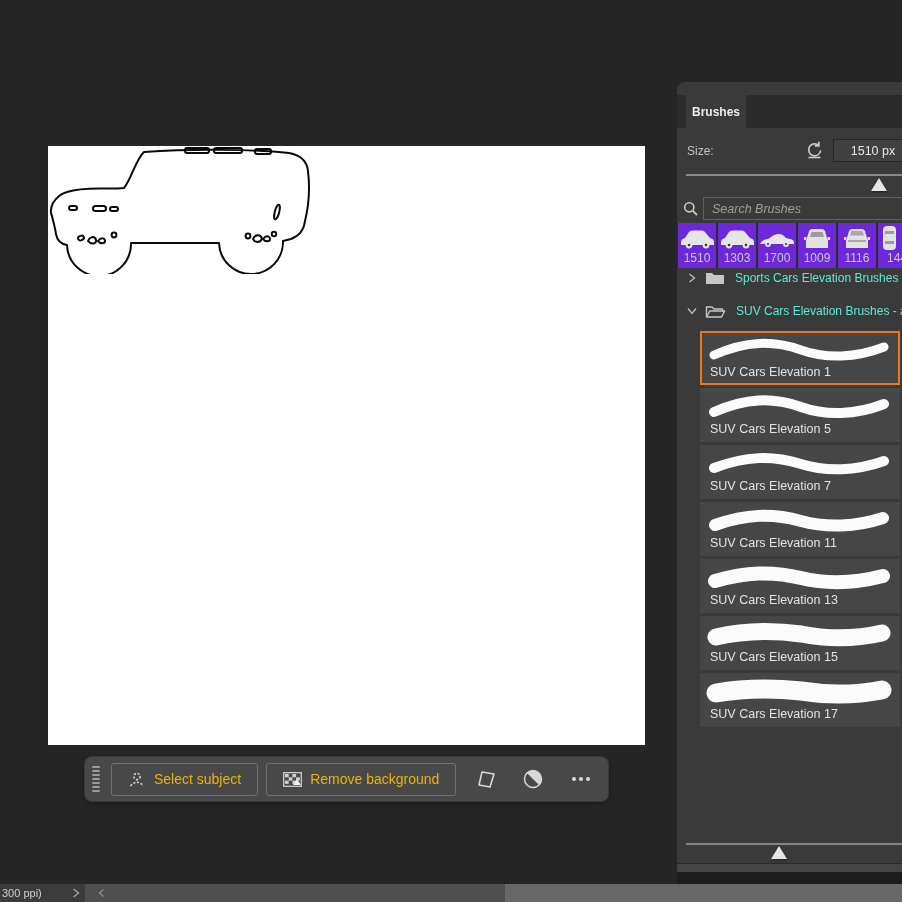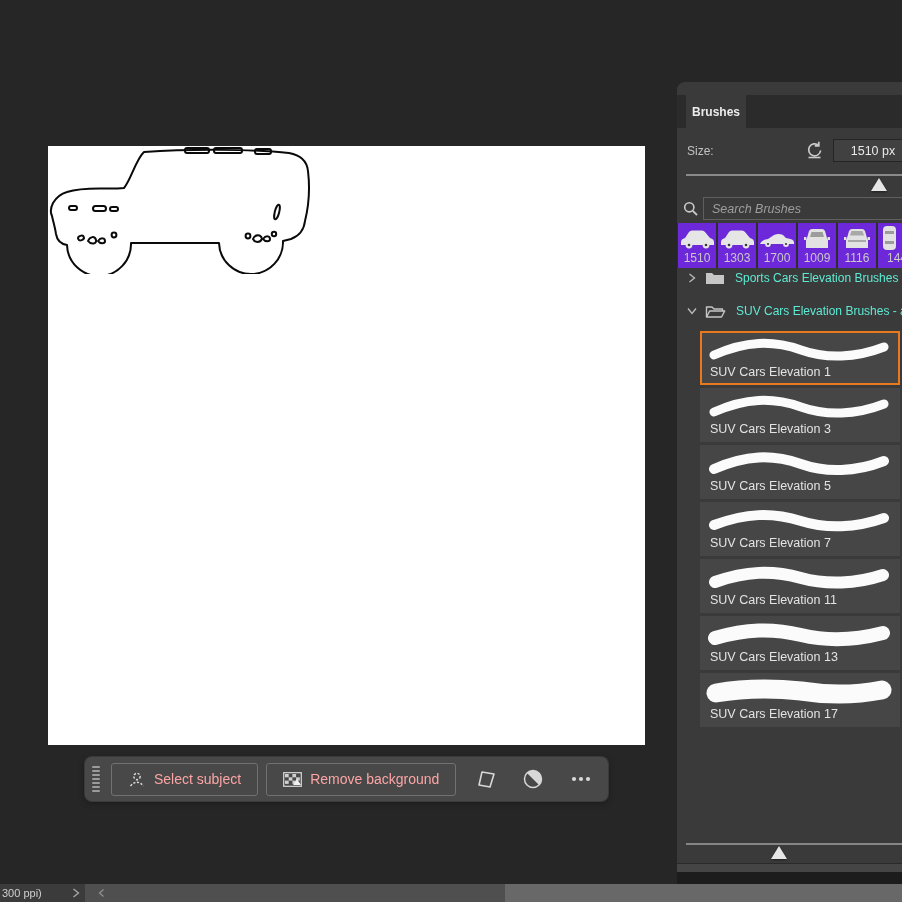--- a/index.html
+++ b/index.html
@@ -11,21 +11,21 @@
   .canvas { left:48px; top:146px; width:597px; height:599px; background:#ffffff; }
   .car-svg { left:48px; top:142px; }
 
   
   .taskbar { left:85px; top:757px; width:523px; height:44px; background:#484848;
              border-radius:7px; box-shadow:0 0 0 1px #3a3a3a, 0 2px 6px rgba(0,0,0,.35);
              display:flex; align-items:center; }
   .drag-handle { width:14px; margin-left:4px; display:flex; flex-direction:column; gap:2px; align-items:center; cursor:grab; }
   .drag-handle i { display:block; width:8px; height:2px; background:#9b9b9b; border-radius:1px; }
   .tb-btn { height:33px; border:1px solid #717171; border-radius:3px; background:transparent;
-            color:#fca5a5; font-size:14px; display:flex; align-items:center; gap:8px;
+            color:#eab308; font-size:14px; display:flex; align-items:center; gap:8px;
             padding:0 16px; cursor:pointer; }
   .tb-btn-1 { margin-left:8px; }
   .tb-btn-2 { margin-left:8px; }
   .tb-icon { width:24px; height:24px; display:flex; align-items:center; justify-content:center; cursor:pointer; }
   .tb-icon.i1 { margin-left:18px; } .tb-icon.i2 { margin-left:23px; } .tb-icon.i3 { margin-left:24px; }
 
   
   .panel { left:677px; top:82px; width:235px; height:790px; background:#3a3a3a; border-radius:8px 0 0 0; }
   .tabstrip { position:absolute; top:13px; left:0; width:235px; height:33px; background:#2b2b2b; }
   .tab { position:absolute; left:9px; top:0; width:60px; height:33px; background:#3a3a3a;
@@ -275,26 +275,20 @@
 
   <div class="brush-list">
     <div class="brush-item selected">
       <svg width="186" height="32" viewBox="0 0 186 32">
         <path class="stroke-path" d="M8,22 C40,8 66,7 95,17 C120,26 150,25 178,14" stroke-width="9"></path>
       </svg>
       <div class="brush-label">SUV Cars Elevation 1</div>
     </div>
     <div class="brush-item">
       <svg width="186" height="32" viewBox="0 0 186 32">
-        <path class="stroke-path" d="M8,22 C40,8 66,7 95,17 C120,26 150,25 178,14" stroke-width="9"></path>
-      </svg>
-      <div class="brush-label">SUV Cars Elevation 3</div>
-    </div>
-    <div class="brush-item">
-      <svg width="186" height="32" viewBox="0 0 186 32">
         <path class="stroke-path" d="M8,22 C40,8 66,7 95,17 C120,26 150,25 178,14" stroke-width="10"></path>
       </svg>
       <div class="brush-label">SUV Cars Elevation 5</div>
     </div>
     <div class="brush-item">
       <svg width="186" height="32" viewBox="0 0 186 32">
         <path class="stroke-path" d="M8,21 C40,9 66,8 95,17 C120,25 150,24 178,14" stroke-width="10"></path>
       </svg>
       <div class="brush-label">SUV Cars Elevation 7</div>
     </div>
@@ -302,20 +296,26 @@
       <svg width="186" height="32" viewBox="0 0 186 32">
         <path class="stroke-path" d="M9,21 C40,10 66,9 95,17 C120,24 150,23 177,14" stroke-width="12"></path>
       </svg>
       <div class="brush-label">SUV Cars Elevation 11</div>
     </div>
     <div class="brush-item">
       <svg width="186" height="32" viewBox="0 0 186 32">
         <path class="stroke-path" d="M9,20 C40,11 66,10 95,17 C120,23 150,22 177,15" stroke-width="14"></path>
       </svg>
       <div class="brush-label">SUV Cars Elevation 13</div>
+    </div>
+    <div class="brush-item">
+      <svg width="186" height="32" viewBox="0 0 186 32">
+        <path class="stroke-path" d="M10,19 C40,12 66,12 95,16 C120,21 150,21 176,15" stroke-width="17"></path>
+      </svg>
+      <div class="brush-label">SUV Cars Elevation 15</div>
     </div>
     <div class="brush-item">
       <svg width="186" height="32" viewBox="0 0 186 32">
         <path class="stroke-path" d="M10,18 C40,13 66,13 95,16 C120,20 150,20 176,15" stroke-width="19"></path>
       </svg>
       <div class="brush-label">SUV Cars Elevation 17</div>
     </div>
   </div>
 
   <div class="panel-slider-track"></div>

